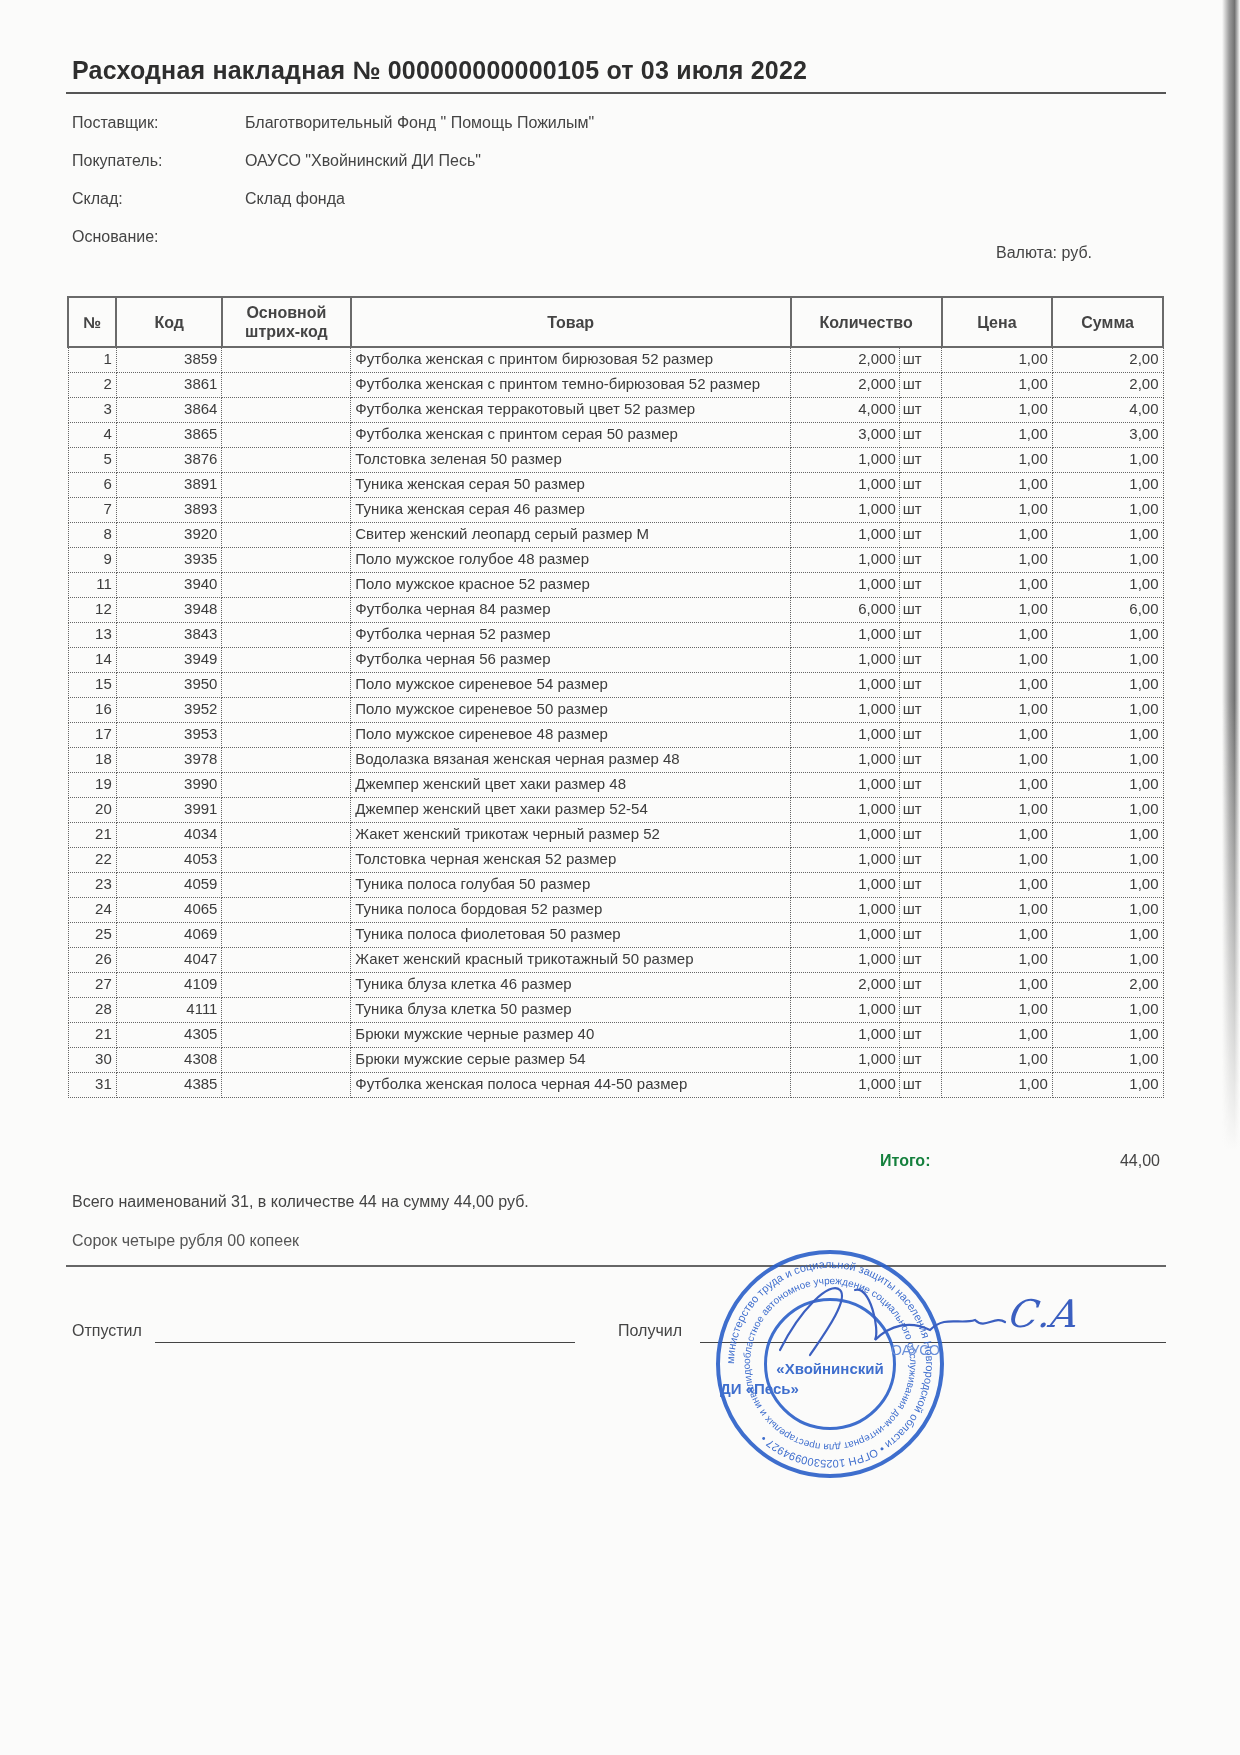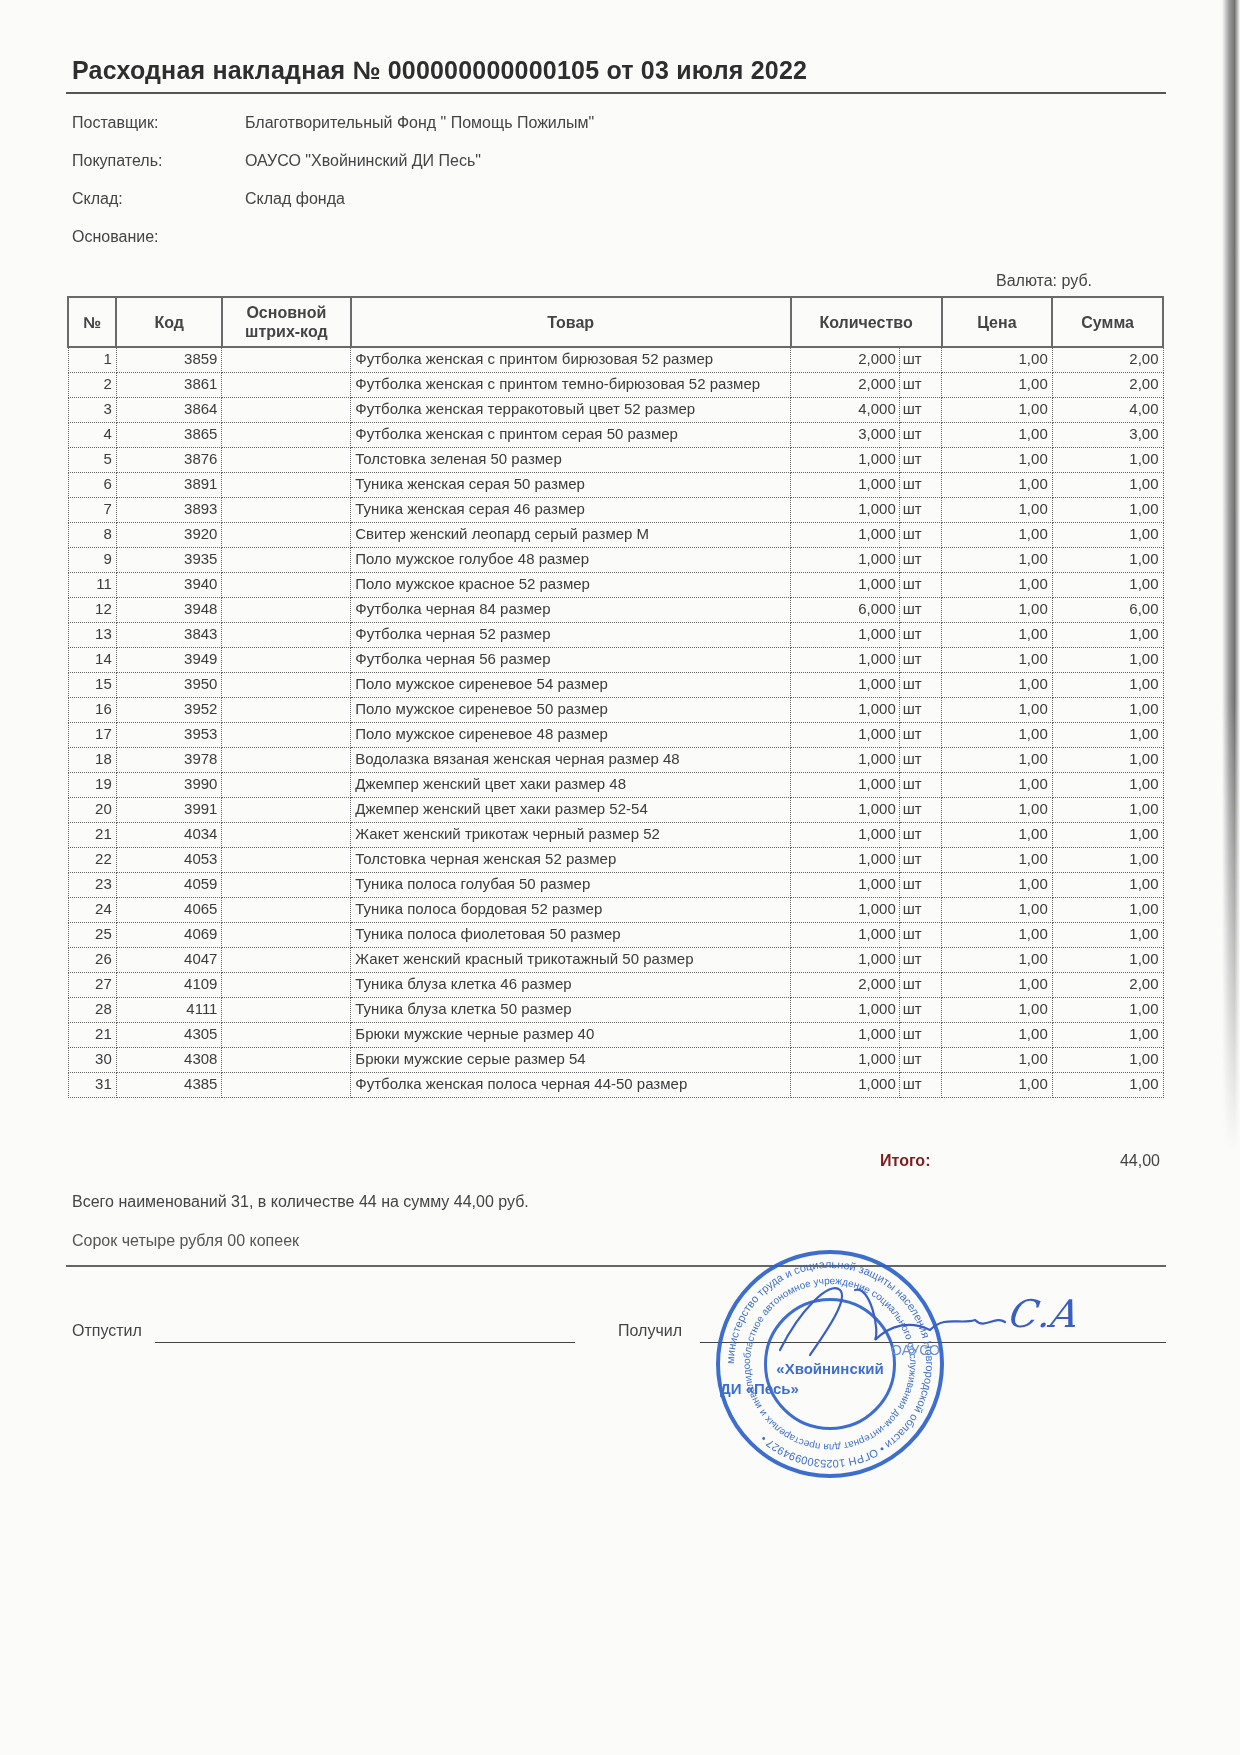--- a/index.html
+++ b/index.html
@@ -21,40 +21,40 @@
   .title {
     position: absolute; left: 72px; top: 56px; font-size: 25px; font-weight: bold;
     color: #2e2e2e; letter-spacing: 0.2px;
   }
   .title-rule { position: absolute; left: 66px; top: 92px; width: 1100px; height: 2px; background: #555; }
 
   .meta-row { position: absolute; left: 72px; font-size: 16px; color: #444; }
   .meta-row .lbl { position: absolute; left: 0; white-space: nowrap; text-align: right; }
   .meta-row .val { position: absolute; left: 173px; white-space: nowrap; }
 
-  .currency { position: absolute; right: 148px; top: 272px; font-size: 16px; color: #444; }
+  .currency { position: absolute; right: 148px; top: 244px; font-size: 16px; color: #444; }
 
   table.items {
     position: absolute; left: 67px; top: 296px; width: 1097px;
     border-collapse: collapse; font-size: 15px; table-layout: fixed;
   }
   table.items th {
     border: 2px solid #6a6a6a; font-weight: bold; font-size: 16px; color: #444;
     height: 48px; padding: 0; text-align: center; line-height: 19px; background: #fbfbfa;
   }
   table.items td {
     border: 1px dotted #666; padding: 0 4px; height: 24px; vertical-align: top;
     line-height: 22px; color: #3c3c3c; white-space: nowrap; overflow: hidden;
   }
   table.items td.num, table.items td.code, table.items td.qty, table.items td.price, table.items td.sum { text-align: right; }
   table.items td.name { white-space: normal; }
   table.items td.unit { text-align: left; padding-left: 3px; }
   table.items td.qty { border-right: 1px dotted #666; padding-right: 3px; }
 
-  .total-label { position: absolute; left: 880px; top: 1152px; font-size: 16px; font-weight: bold; color: #7f1d1d; }
+  .total-label { position: absolute; left: 880px; top: 1152px; font-size: 16px; font-weight: bold; color: #15803d; }
   .total-value { position: absolute; right: 80px; top: 1152px; font-size: 16px; color: #444; }
 
   .summary { position: absolute; left: 72px; top: 1193px; font-size: 16px; color: #444; }
   .in-words { position: absolute; left: 72px; top: 1232px; font-size: 16px; color: #555; }
   .footer-rule { position: absolute; left: 66px; top: 1265px; width: 1100px; height: 2px; background: #666; }
 
   .sig-label { position: absolute; top: 1322px; font-size: 16px; color: #444; }
   .sig-line { position: absolute; top: 1342px; height: 1px; background: #444; }
 
   .stamp {

